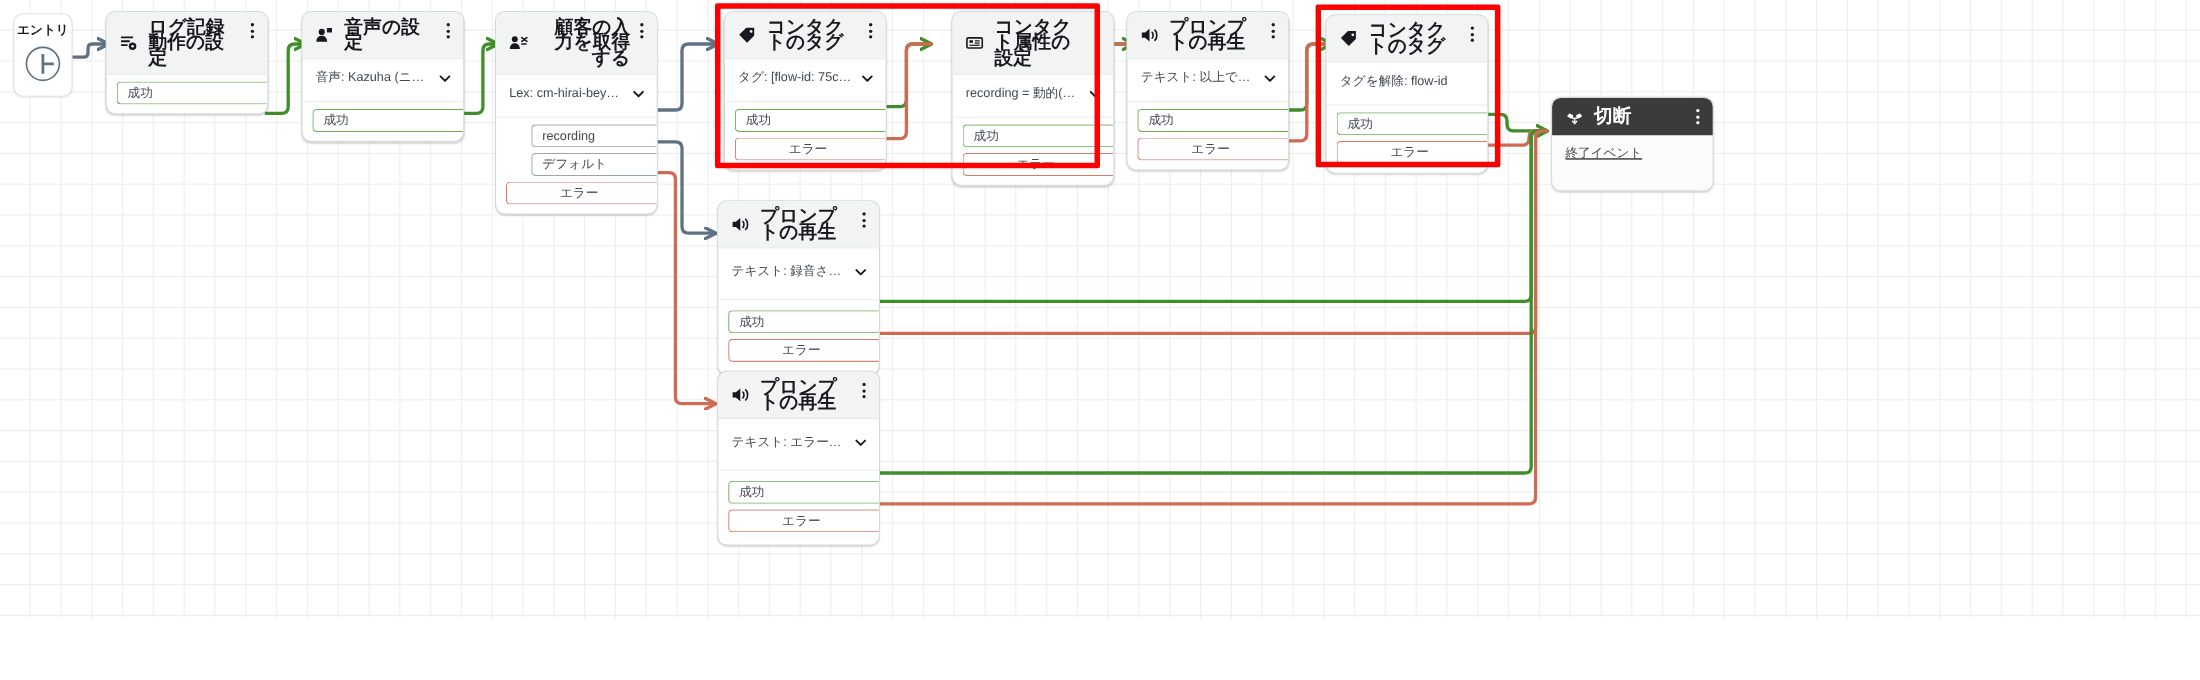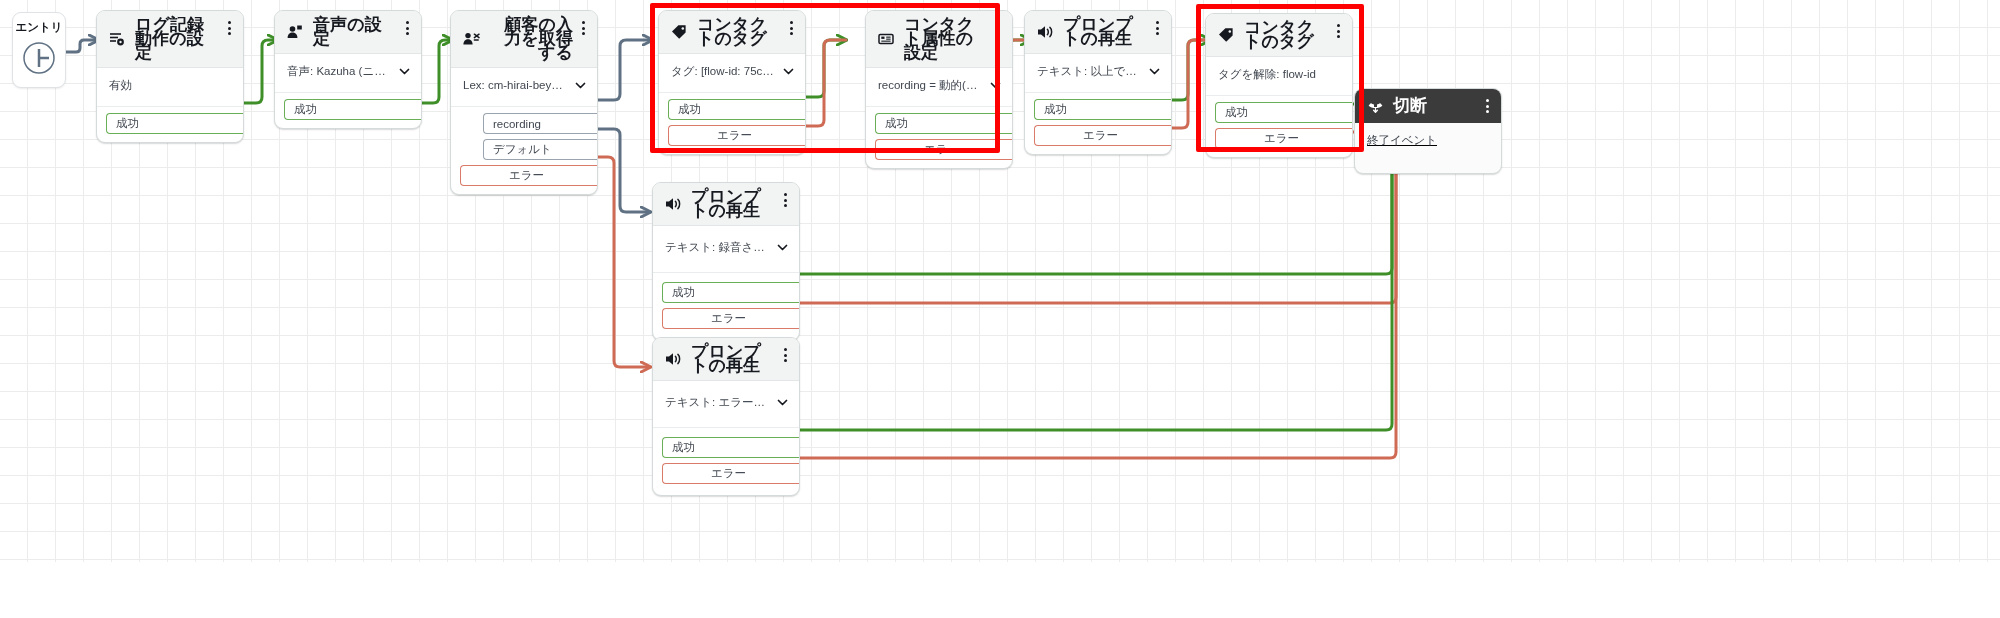--- a/index.html
+++ b/index.html
@@ -270,25 +270,20 @@
           <circle cx="11.5" cy="11" r="1.2" fill="#f2f3f3"></circle>
         </svg>
       </span>
       <span class="htitle">ログ記録動作の設定</span>
       <span class="kebab">
         <i></i>
           <i></i>
           <i></i>
       </span>
     </div>
-    <div class="node-body">
-      <div class="param">
-        <span class="ptext">有効</span>
-      </div>
-    </div>
     <div class="ports">
       <div class="port ok">
         <span>成功</span>
       </div>
     </div>
   </div>
 
   <div class="node" style="left:274px; top:10px; width:148px;">
     <div class="node-header">
       <span class="hicon">
@@ -494,21 +489,21 @@
     <div class="ports">
       <div class="port ok">
         <span>成功</span>
       </div>
       <div class="port err">
         <span>エラー</span>
       </div>
     </div>
   </div>
 
-  <div class="node dark" style="left:1354px; top:88px; width:148px;">
+  <div class="node dark" style="left:1410px; top:88px; width:148px;">
     <div class="node-header">
       <span class="hicon">
         <svg width="17" height="16" viewBox="0 0 17 16">
           <path d="M1.6,8.6 C4.6,5 12.4,5 15.4,8.6 L13,11 C11.8,9.8 11.2,9.8 10,9.6
                    L10,7.1 C9,6.9 8,6.9 7,7.1 L7,9.6 C5.8,9.8 5.2,9.8 4,11 Z" fill="#ffffff" transform="rotate(180 8.5 8)"></path>
           <path d="M8.5,10.5 L8.5,14.2 M6.6,12.3 L8.5,14.4 L10.4,12.3" stroke="#ffffff" stroke-width="1.3" fill="none" stroke-linecap="round" stroke-linejoin="round"></path>
         </svg>
       </span>
       <span class="htitle">切断</span>
       <span class="kebab light">

